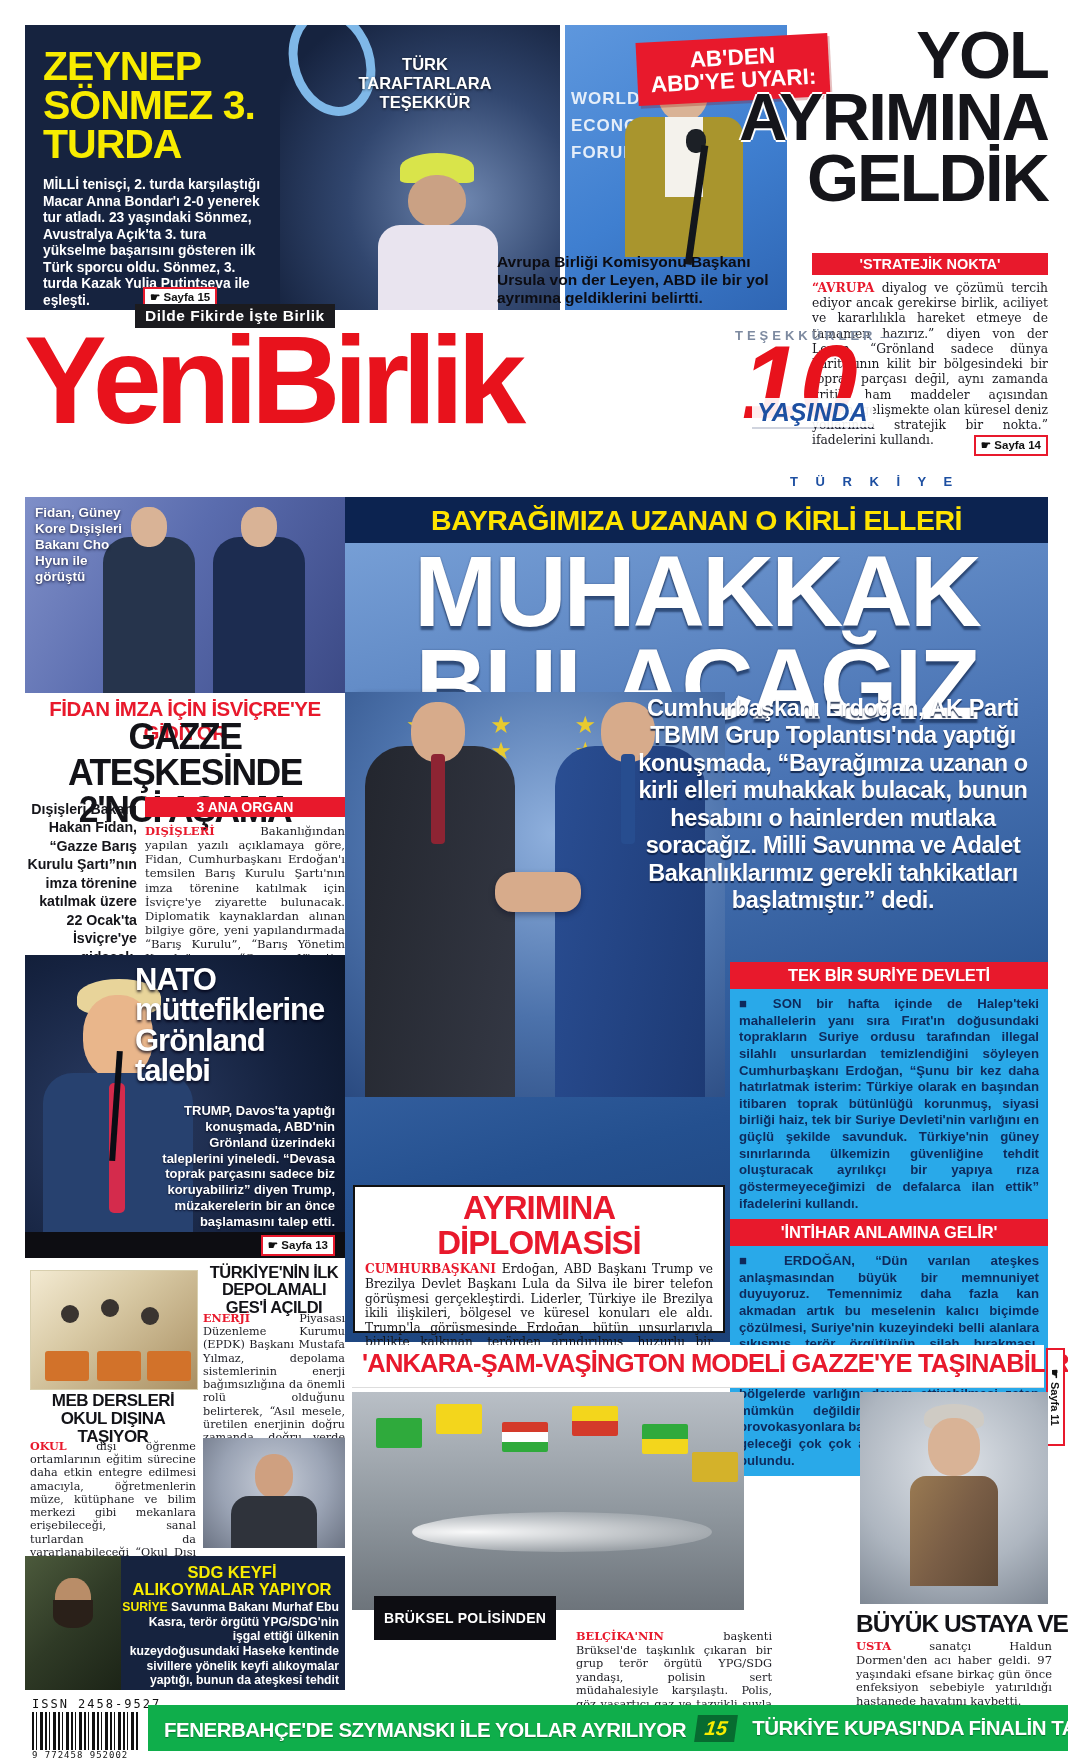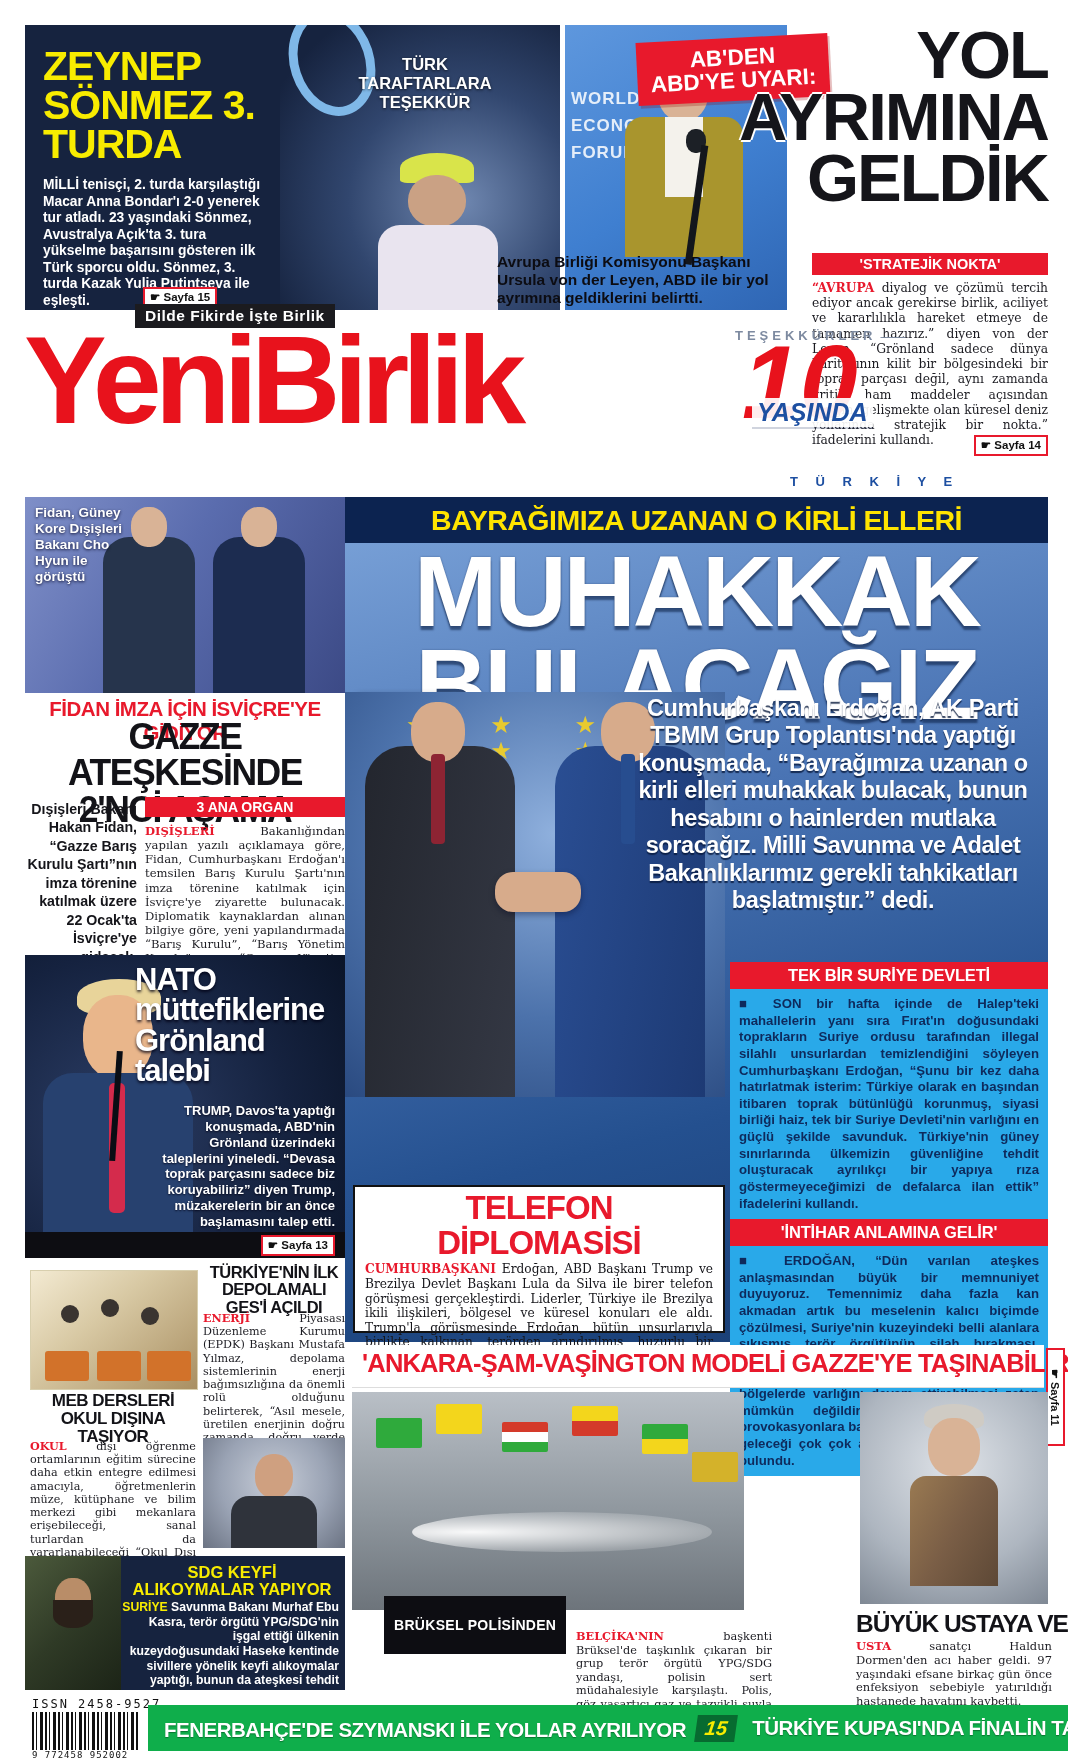--- a/index.html
+++ b/index.html
@@ -171,22 +171,22 @@
     font-size:25.5px;letter-spacing:-.8px;white-space:nowrap;}
   .ankara-tab{left:1046px;top:1348px;height:86px;border:2px solid #e8192c;background:#fff;color:#111;
     font-weight:bold;font-size:11px;writing-mode:vertical-rl;text-align:center;padding:4px 1px;}
   .ankara-tab::before{content:"☛ ";}
   
   .protest{left:352px;top:1392px;width:392px;height:218px;
     background:linear-gradient(180deg,#b9bfc6 0%,#8f979e 55%,#6d747b 100%);}
   .flag{position:absolute;width:46px;height:30px;border-radius:2px;}
   .spray{position:absolute;left:60px;top:120px;width:300px;height:40px;border-radius:50%;
     background:radial-gradient(ellipse at 20% 50%,rgba(255,255,255,.95) 0%,rgba(255,255,255,.25) 70%,transparent 100%);}
-  .bruksel-tag{left:384px;top:1596px;background:#0d0d12;color:#fff;font-weight:900;font-size:14px;
-    padding:21px 10px;letter-spacing:.3px;}
+  .bruksel-tag{left:374px;top:1596px;background:#0d0d12;color:#fff;font-weight:900;font-size:14px;
+    padding:14px 10px;letter-spacing:.3px;}
   .bruksel-head{left:352px;top:1624px;width:216px;color:#e8192c;font-weight:900;font-size:25px;
     line-height:1.0;text-align:center;letter-spacing:-1px;white-space:pre-line;}
   .bruksel-body{left:576px;top:1630px;width:196px;font-size:11.3px;line-height:1.2;text-align:justify;color:#1c1c22;}
   .bruksel-body .sayfa{float:right;}
   .dormen-photo{left:860px;top:1392px;width:188px;height:212px;
     background:radial-gradient(circle at 50% 35%,#dfe3e8 0%,#aeb6c0 60%,#7f8894 100%);}
   .d-face{position:absolute;left:68px;top:26px;width:52px;height:58px;border-radius:46%;background:#d9b396;}
   .d-hair{position:absolute;left:64px;top:12px;width:60px;height:26px;border-radius:50% 50% 30% 30%;background:#cfcbc4;}
   .d-scarf{position:absolute;left:50px;top:84px;width:88px;height:110px;border-radius:16px 16px 0 0;
     background:linear-gradient(120deg,#9a7a52 0%,#7a5e46 50%,#5d4836 100%);}
@@ -279,21 +279,21 @@
       <div class="rtag">TEK BİR SURİYE DEVLETİ</div>
       <div class="rbody">■ SON bir hafta içinde de Halep'teki mahallelerin yanı sıra Fırat'ın doğusundaki toprakların Suriye ordusu tarafından illegal silahlı unsurlardan temizlendiğini söyleyen Cumhurbaşkanı Erdoğan, “Şunu bir kez daha hatırlatmak isterim: Türkiye olarak en başından itibaren toprak bütünlüğü korunmuş, siyasi birliği haiz, tek bir Suriye Devleti'nin varlığını en güçlü şekilde savunduk. Türkiye'nin güney sınırlarında ülkemizin güvenliğine tehdit oluşturacak ayrılıkçı bir yapıya rıza göstermeyeceğimizi de defalarca ilan ettik” ifadelerini kullandı.</div>
       <div class="rtag">'İNTİHAR ANLAMINA GELİR'</div>
       <div class="rbody">
         <span>■ ERDOĞAN, “Dün varılan ateşkes anlaşmasından büyük bir memnuniyet duyuyoruz. Temennimiz daha fazla kan akmadan artık bu meselenin kalıcı biçimde çözülmesi, Suriye'nin kuzeyindeki belli alanlara sıkışmış terör örgütünün silah bırakması, tasfiye olması, daha fazla çatışmaya mahal verilmemesidir. Terör örgütünün sıkıştığı bölgelerde varlığını devam ettirebilmesi zaten mümkün değildir. Bu aşamadan sonra provokasyonlara başvurmanın, intihar anlamına geleceği çok çok açıktır.” değerlendirmesinde bulundu.</span>
         <span class="sayfa">Sayfa 8</span>
       </div>
     </div>
 
     <div class="telefon">
-      <div class="telefon-head">TELEFON DİPLOMASİSİ</div>
+      <div class="telefon-head">AYRIMINA DİPLOMASİSİ</div>
       <div class="telefon-body serif">
         <span class="lead">CUMHURBAŞKANI</span>
         <span>Erdoğan, ABD Başkanı Trump ve Brezilya Devlet Başkanı Lula da Silva ile birer telefon görüşmesi gerçekleştirdi. Liderler, Türkiye ile Brezilya ikili ilişkileri, bölgesel ve küresel konuları ele aldı. Trump'la görüşmesinde Erdoğan, bütün unsurlarıyla birlikte kalkınan, terörden arındırılmış, huzurlu bir Suriye'nin bölgenin istikrarına da katkı sağlayacağını ifade etti.</span>
         <span class="sayfa">Sayfa 9</span>
       </div>
     </div>
   </div>
 
   <div class="abs photo fidan-photo">
     <div class="f-man a">

